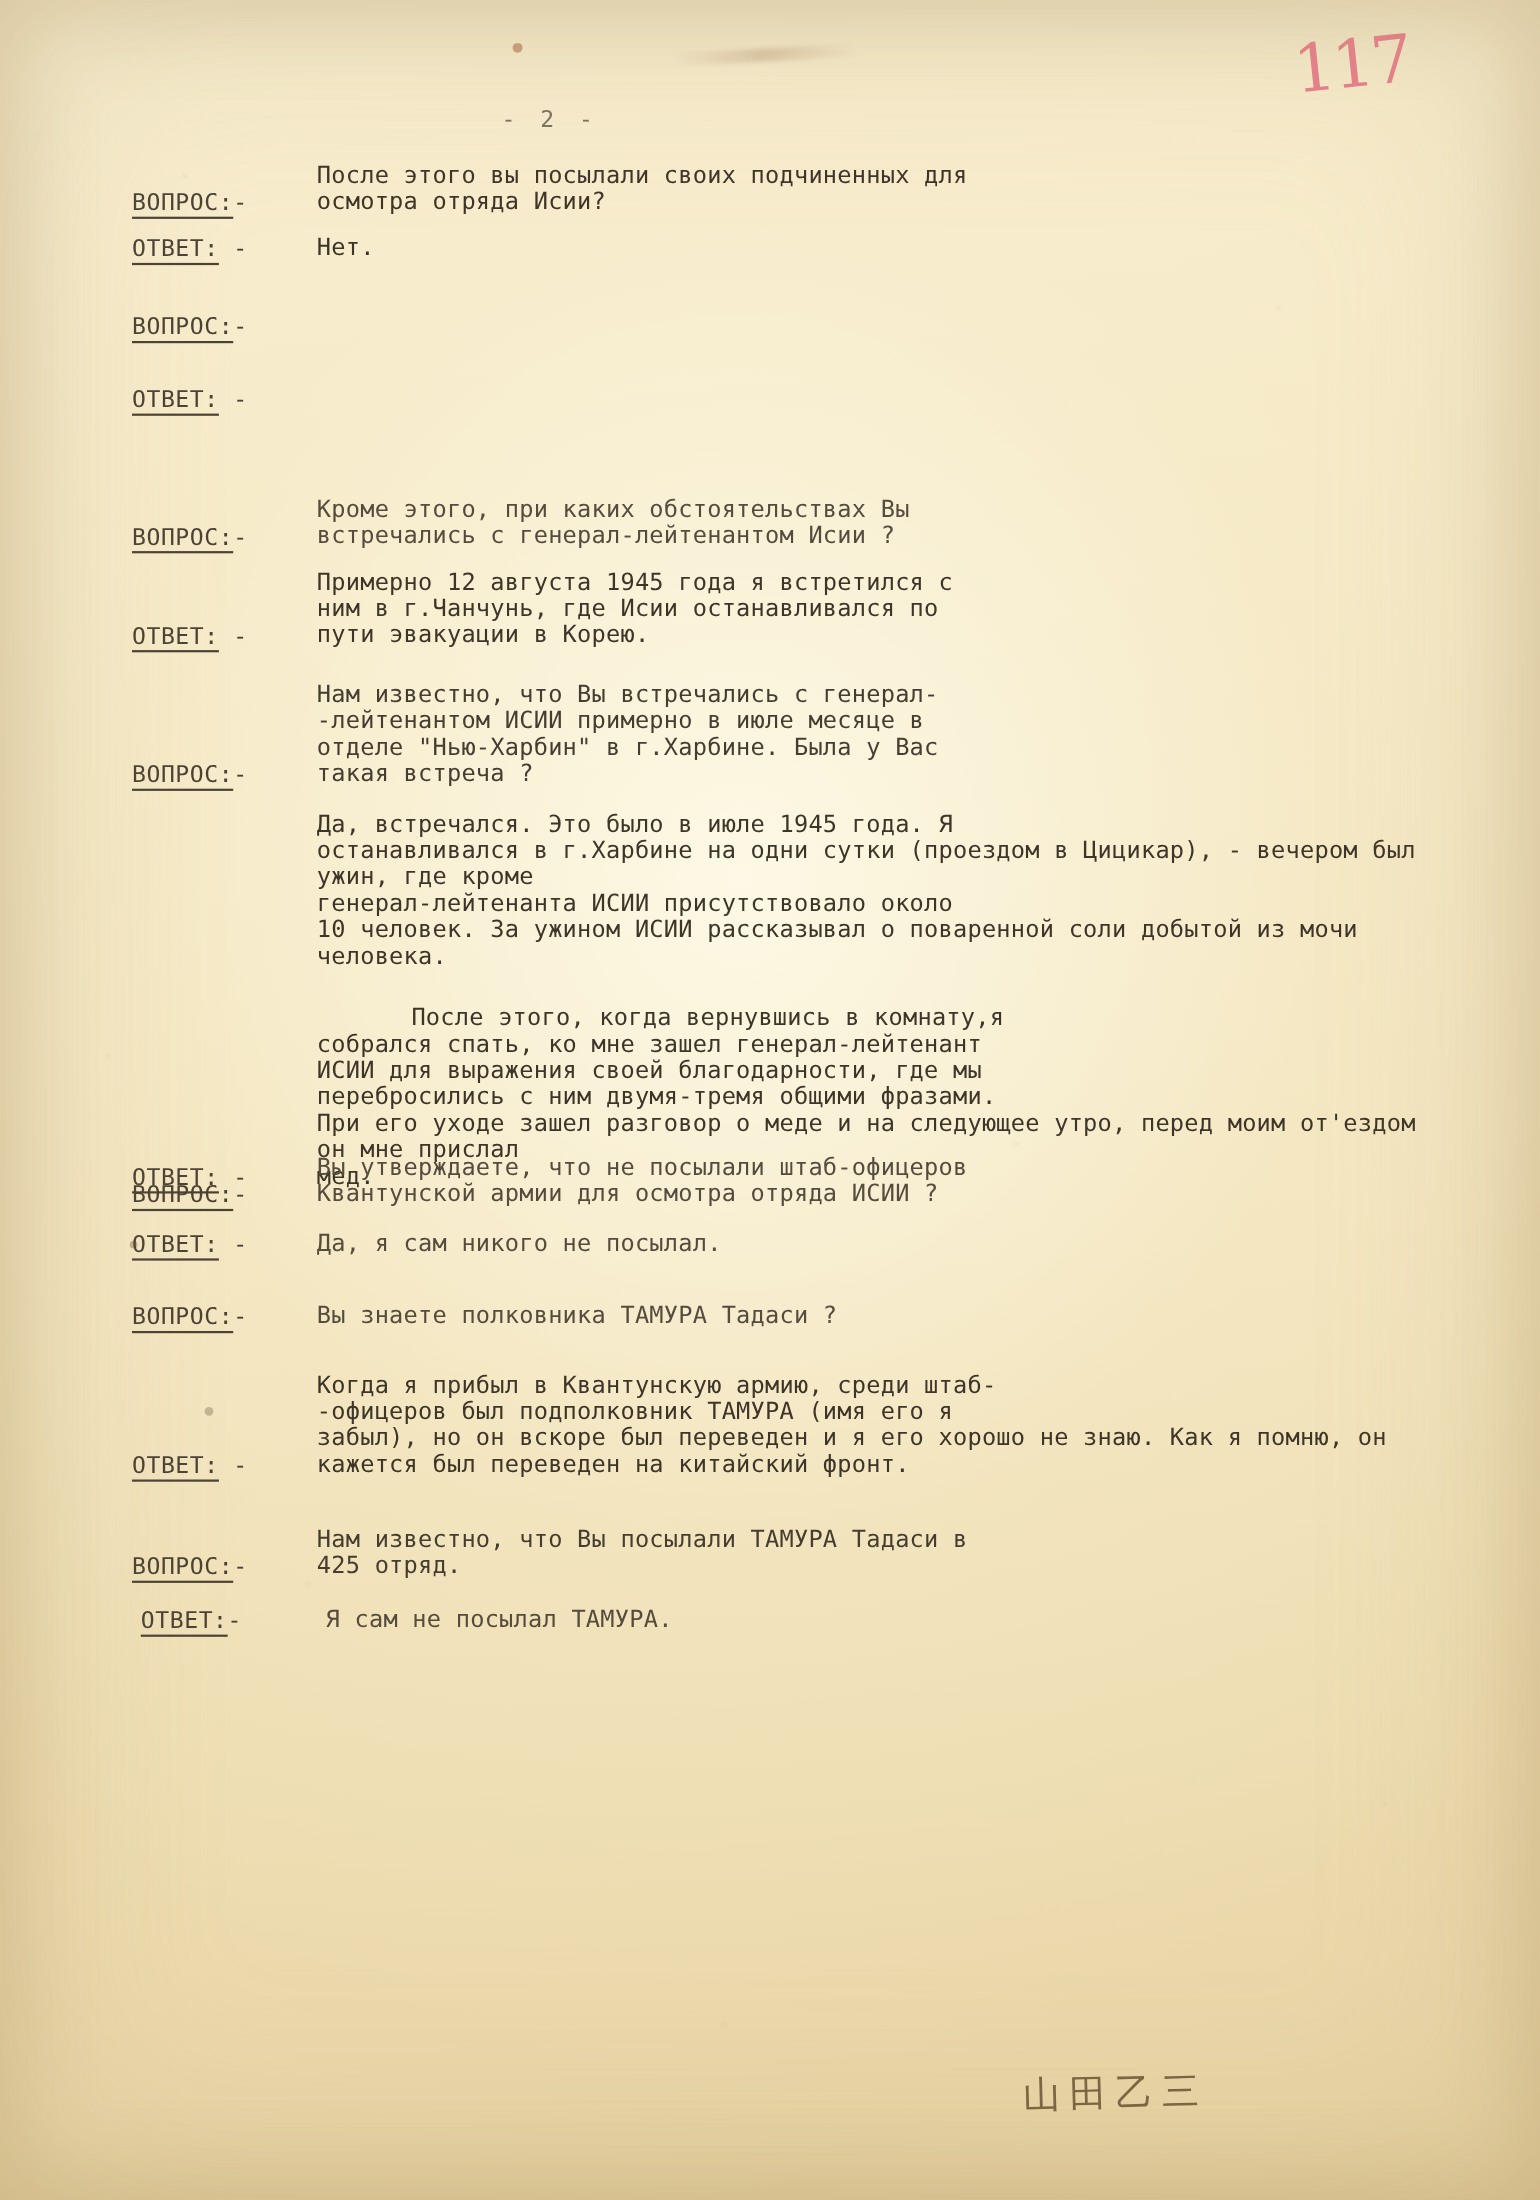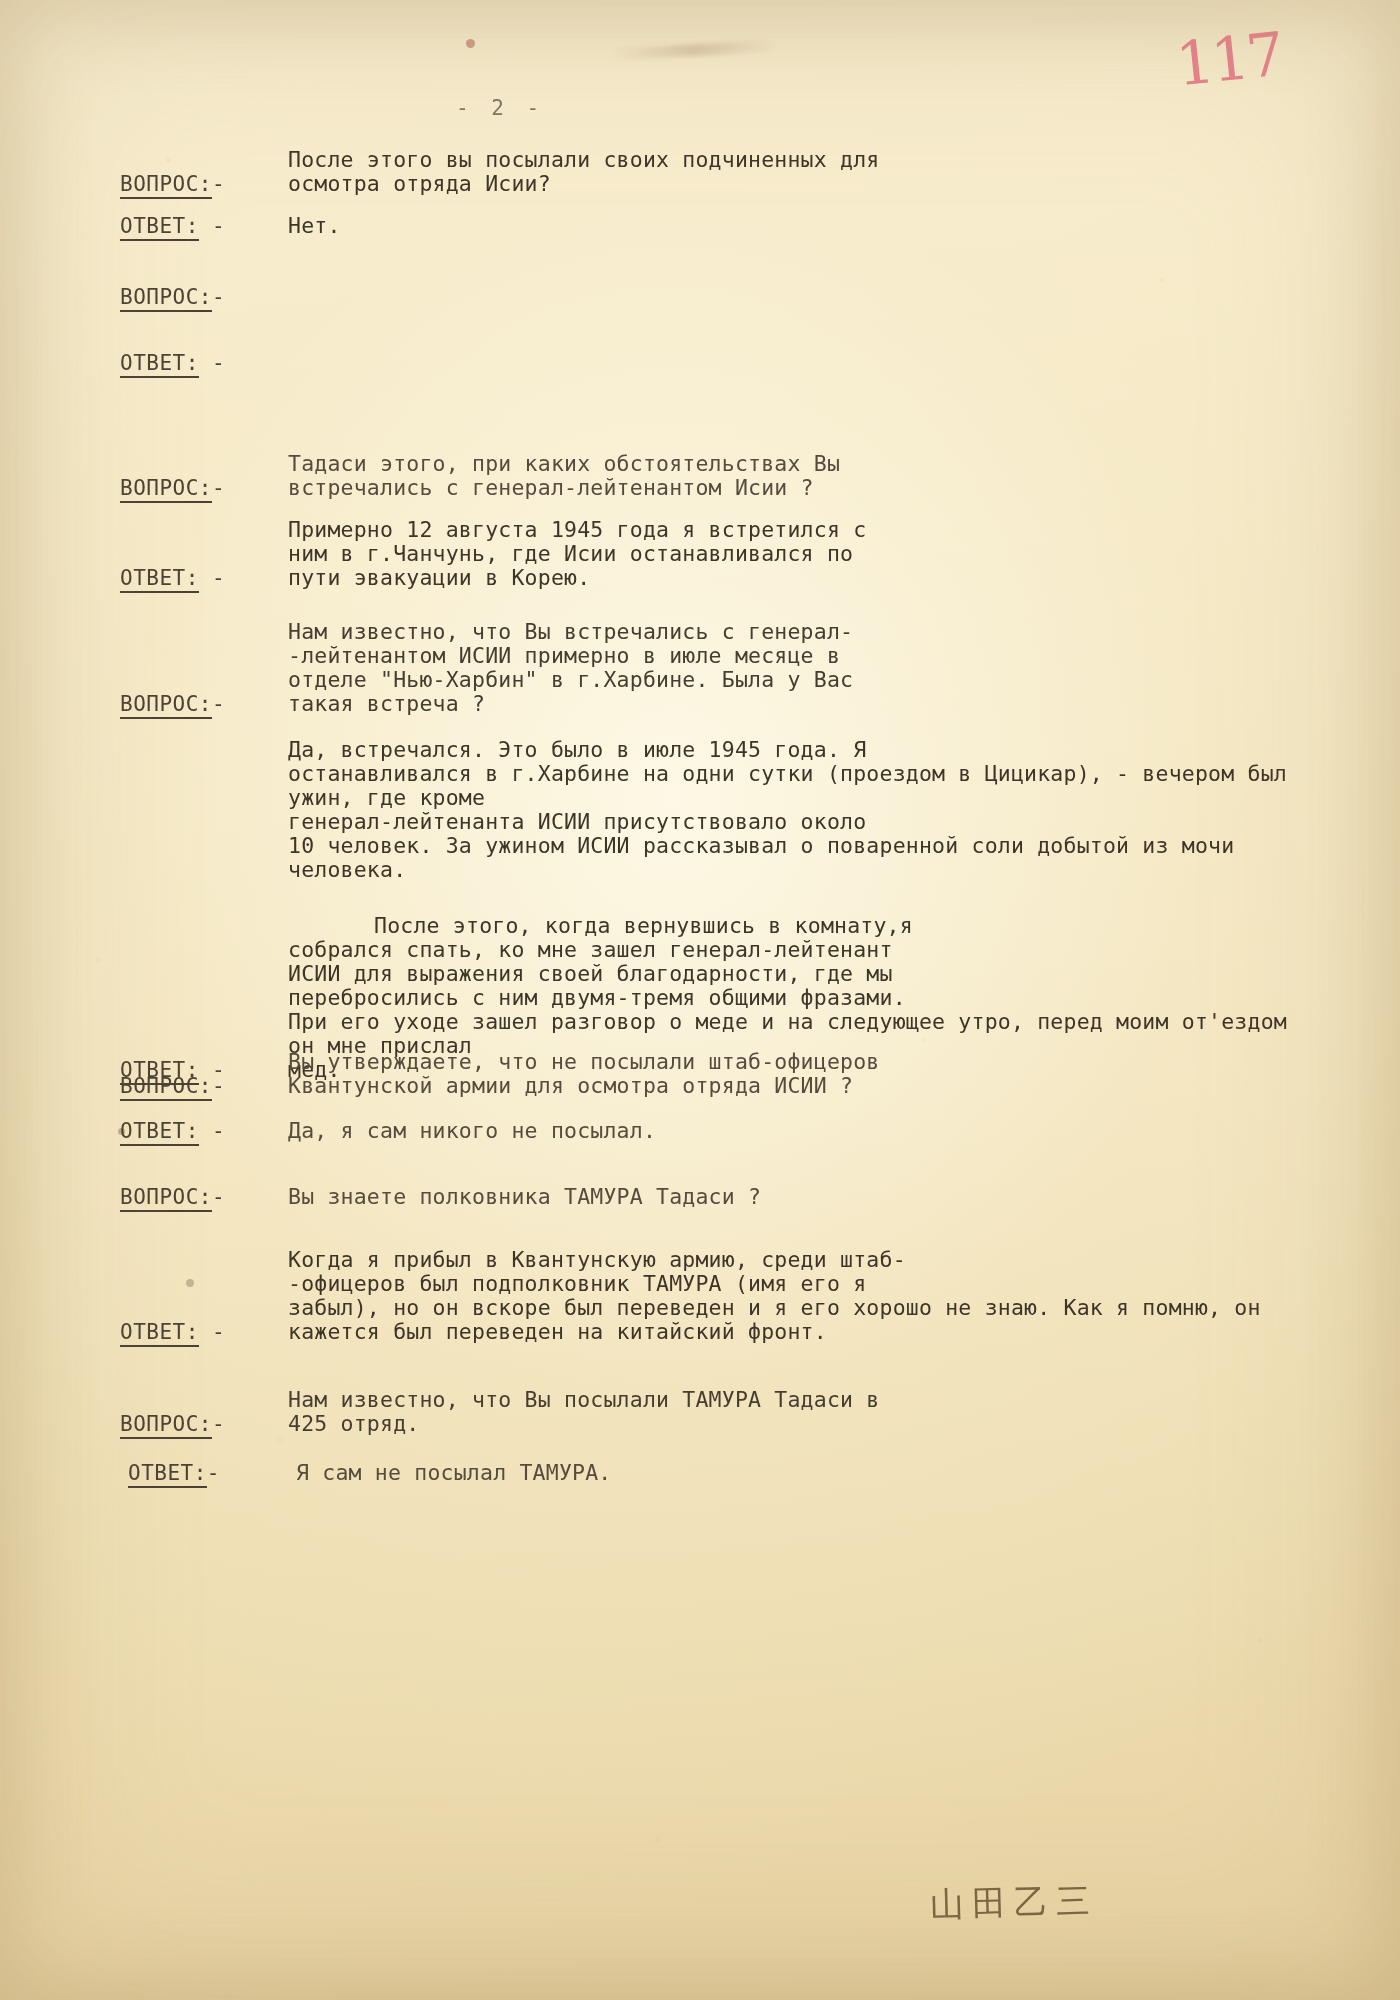--- a/index.html
+++ b/index.html
@@ -193,21 +193,21 @@
     <div class="qa" style="top:284px; left:120px; width:1180px;">
       <div class="qa-label"><span class="word">ВОПРОС:</span><span>-</span></div>
     </div>
 
     <div class="qa" style="top:350px; left:120px; width:1180px;">
       <div class="qa-label"><span class="word">ОТВЕТ:</span>&nbsp;<span>-</span></div>
     </div>
 
     <div class="qa" style="top:452px; left:120px; width:1180px;">
       <div class="qa-label"><span class="word">ВОПРОС:</span><span>-</span></div>
-      <div class="qa-body faded">Тадаси этого, при каких обстоятельствах Вы
+      <div class="qa-body faded">Кроме этого, при каких обстоятельствах Вы
 встречались с генерал-лейтенантом Исии ?</div>
     </div>
 
     <div class="qa" style="top:518px; left:120px; width:1180px;">
       <div class="qa-label"><span class="word">ОТВЕТ:</span>&nbsp;<span>-</span></div>
       <div class="qa-body strong">Примерно 12 августа 1945 года я встретился с
 ним в г.Чанчунь, где Исии останавливался по
 пути эвакуации в Корею.</div>
     </div>
 

